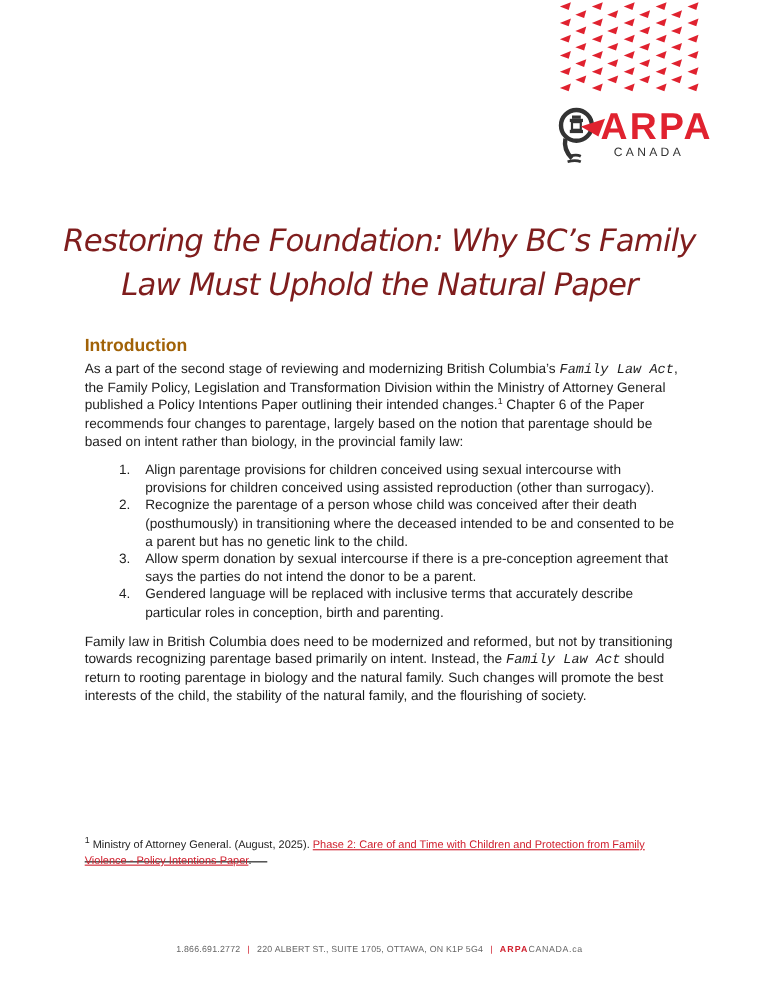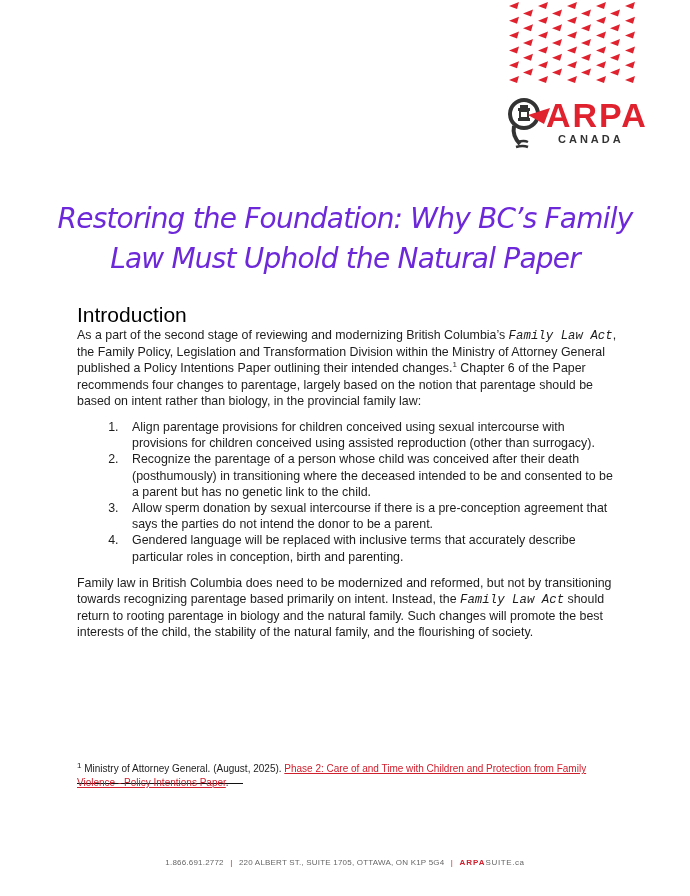--- a/index.html
+++ b/index.html
@@ -2,28 +2,28 @@
 <html><head>
   <meta charset="utf-8">
   <style>
     html, body { margin: 0; padding: 0; background: #ffffff; }
     body { width: 690px; height: 896px; position: relative; overflow: hidden;
            font-family: "Liberation Sans", sans-serif; color: #1a1a1a; }
     .pattern { position: absolute; left: 505px; top: 0; width: 140px; height: 86px; }
     .logo { position: absolute; left: 506px; top: 96px; width: 140px; height: 56px; }
     .logo .wordmark { position: absolute; left: 40px; top: 2px; font-family: "Liberation Sans", sans-serif;
                       font-weight: bold; font-size: 34px; letter-spacing: 2px; color: #e0222f; line-height: 34px; }
-    .logo .sub { position: absolute; left: 52px; top: 37px; font-size: 11px; font-weight: bold; letter-spacing: 3px; color: #333; }
+    .logo .sub { position: absolute; left: 52px; top: 37px; font-size: 11px; font-weight: normal; letter-spacing: 3px; color: #333; }
     .logo svg { position: absolute; left: 0; top: 0; }
     .title { position: absolute; left: 40px; top: 180px; width: 610px; text-align: center;
              font-family: "DejaVu Sans", sans-serif; font-style: italic; font-size: 28px; line-height: 40px;
-             color: #6d28d9; letter-spacing: -0.8px; font-weight: normal; }
+             color: #7f1d1d; letter-spacing: -0.8px; font-weight: normal; }
     .content { position: absolute; left: 77px; top: 305px; width: 545px;
                font-family: "Liberation Sans", sans-serif; font-size: 12.4px; line-height: 16.2px; color: #1d1d1d; }
-    .heading { font-size: 21px; color: #000000; margin: 0 0 2px 0; line-height: 20px; font-weight: normal; }
+    .heading { font-size: 16px; color: #a16207; margin: 0 0 2px 0; line-height: 20px; font-weight: bold; }
     p { margin: 0 0 10px 0; }
     ol { margin: 0 0 10px 0; padding-left: 45px; }
     ol li { padding-left: 10px; }
     sup { font-size: 8px; line-height: 0; vertical-align: super; }
     em { font-style: italic; font-family: Liberation Mono, monospace; }
     .fn-rule { position: absolute; left: 77px; top: 783px; width: 166px; height: 1px; background: #111; }
     .footnote { position: absolute; left: 77px; top: 762px; width: 545px; font-size: 10px; line-height: 14px; color: #1d1d1d; }
     .footnote a { color: #d0202e; text-decoration: underline; }
     .page-footer { position: absolute; left: 0; top: 858px; width: 690px; text-align: center;
                    font-size: 8px; color: #666; letter-spacing: 0.2px; }
@@ -121,14 +121,14 @@
 </div>
 
 <div class="fn-rule"></div>
 <div class="footnote"><sup>1</sup><span> Ministry of Attorney General. (August, 2025). </span><a>Phase 2: Care of and Time with Children and Protection from Family Violence - Policy Intentions Paper</a><span>.</span></div>
 
 <div class="page-footer">
   <span>1.866.691.2772</span>
   <span class="sep">|</span>
   <span>220 ALBERT ST., SUITE 1705, OTTAWA, ON K1P 5G4</span>
   <span class="sep">|</span>
-  <span class="brand-bold">ARPA</span><span class="brand-rest">SUITE.ca</span>
+  <span class="brand-bold">ARPA</span><span class="brand-rest">CANADA.ca</span>
 </div>
 
 </body></html>

